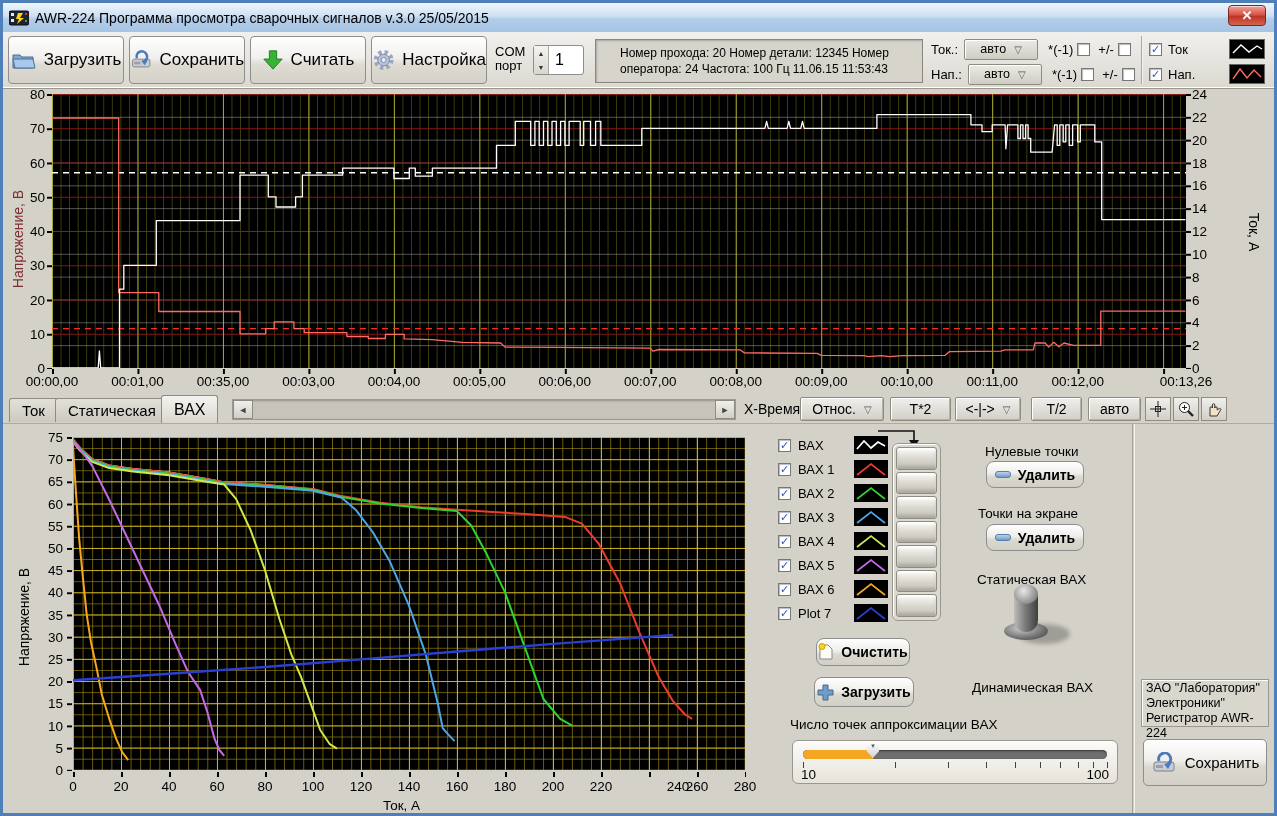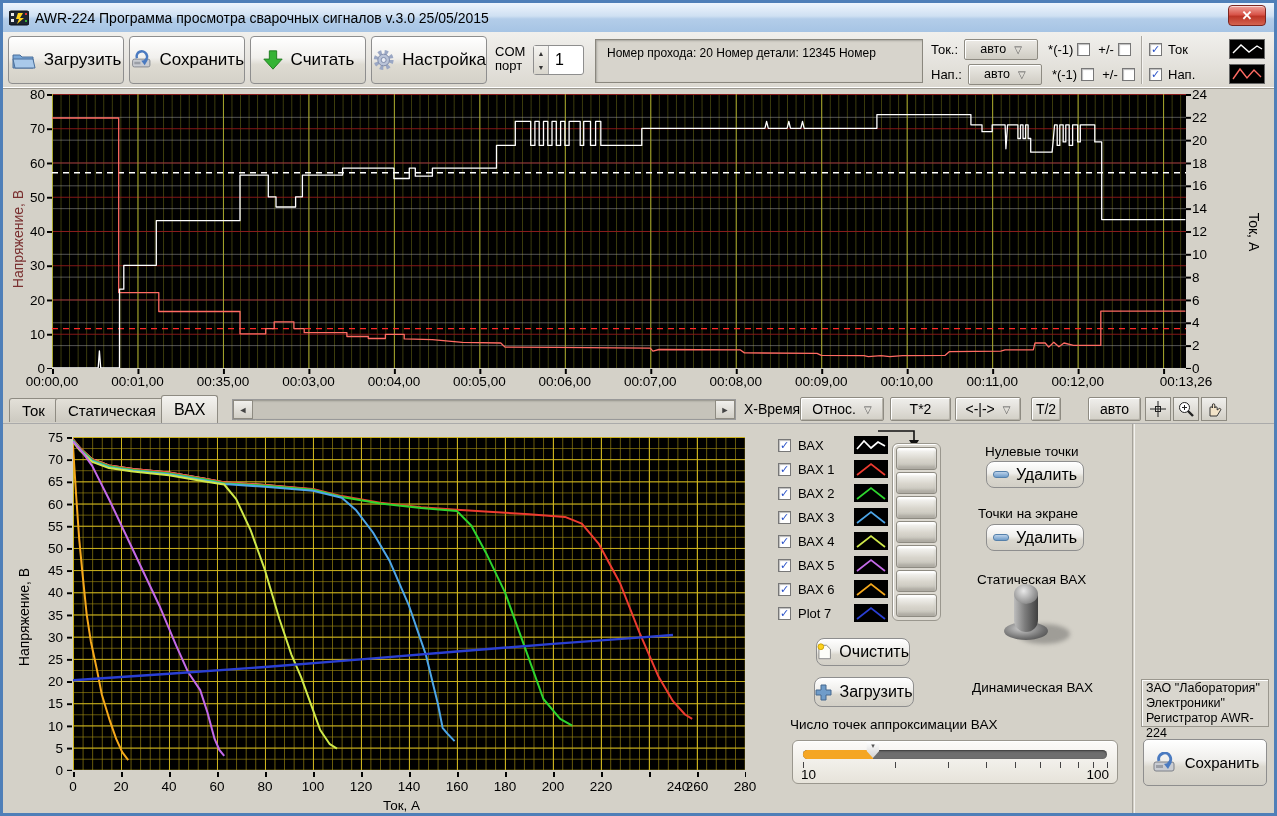--- a/index.html
+++ b/index.html
@@ -21,21 +21,21 @@
   .bigbtn{position:absolute;top:4px;height:48px;width:116px;border:1px solid #8e8e8e;border-radius:4px;
     background:linear-gradient(#ffffff,#f1f0ed 45%,#dedbd2 60%,#d4d1c8);display:flex;align-items:center;
     justify-content:center;gap:7px;font-size:17px;box-shadow:inset 0 1px 0 #fff;}
   .lbl2{font-size:13px;line-height:14px;}
   .spinner{position:absolute;left:530px;top:13px;display:flex;border:1px solid #8e8e8e;border-radius:3px;background:#fff;height:30px;}
   .spinArr{width:15px;display:flex;flex-direction:column;border-right:1px solid #aaa;background:linear-gradient(#f5f4f1,#d9d6cd);}
   .spinArr span{flex:1;font-size:7px;display:flex;align-items:center;justify-content:center;color:#333;}
   .spinVal{width:34px;display:flex;align-items:center;padding-left:6px;font-size:16px;}
   .infopanel{position:absolute;left:592px;top:7px;width:328px;height:44px;border:1px solid #8a877e;
     background:#d7d4cc;box-shadow:inset 1px 1px 2px rgba(0,0,0,.22);font-size:12px;line-height:16px;
-    padding:5px 11px;white-space:nowrap;overflow:hidden;}
+    padding:5px 24px;white-space:nowrap;overflow:hidden;}
   .scalerow{position:absolute;left:928px;width:212px;height:22px;display:flex;align-items:center;font-size:13px;}
   .ddown{width:74px;height:21px;margin-left:6px;border:1px solid #8e8b82;border-radius:2px;
     background:linear-gradient(#eceae5,#cfccc3);display:flex;align-items:center;justify-content:center;gap:8px;
     font-size:12.5px;box-shadow:inset 1px 1px 0 #fff;}
   .ddglyph{font-size:10px;color:#555;}
   .minicb{width:13px;height:13px;border:1px solid #777;background:#fff;box-shadow:inset 1px 1px 1px #bbb;
     display:inline-flex;align-items:center;justify-content:center;font-size:11px;color:#2a52c8;line-height:10px;}
   .sigrow{position:absolute;left:1146px;width:120px;height:22px;display:flex;align-items:center;gap:6px;font-size:13px;}
   .sigswatch{width:36px;height:20px;background:#000;border:1px solid #666;margin-left:auto;margin-right:4px;}
   .vsep{position:absolute;left:1138px;top:4px;width:2px;height:48px;border-left:1px solid #aaa7a0;border-right:1px solid #f4f3f0;}
@@ -101,21 +101,21 @@
       display:inline-flex;align-items:center;justify-content:center;font-size:11px;color:#2a52c8;flex:0 0 auto;}
   .llabel{font-size:13px;flex:1;}
   .lswatch{width:34px;height:18px;background:#000;display:inline-block;flex:0 0 auto;}
   .btncol{position:absolute;left:122px;top:19px;width:49px;height:178px;border:1px solid #9a978e;border-radius:6px;
       background:#dcd9d1;box-shadow:inset 1px 1px 0 #fff;padding:3px;display:flex;flex-direction:column;gap:2px;}
   .colbtn{flex:1;border:1px solid #8e8b82;border-radius:3px;
       background:linear-gradient(#fbfbf9,#d8d5cc 55%,#c4c1b8);box-shadow:inset 0 2px 2px #fff, inset 0 -3px 3px #aeaba2;}
   .rp-label{position:absolute;font-size:13.5px;white-space:nowrap;}
   .rpbtn{position:absolute;border:1px solid #8e8e8e;border-radius:8px;
       background:linear-gradient(#ffffff,#efeeeb 45%,#dbd8cf 60%,#d2cfc6);display:flex;align-items:center;
-      justify-content:center;gap:7px;font-size:16px;box-shadow:inset 0 1px 0 #fff;}
+      justify-content:center;gap:7px;font-size:14px;box-shadow:inset 0 1px 0 #fff;font-weight:bold;}
   .dashicon{width:16px;height:7px;border-radius:3px;background:linear-gradient(#bcd2ea,#6f9cc9);border:1px solid #5580aa;}
   .toggle{position:absolute;left:222px;top:160px;width:80px;height:66px;}
   .tg-shadow{position:absolute;left:26px;top:40px;width:52px;height:20px;border-radius:50%;background:rgba(60,60,60,.35);filter:blur(2px);}
   .tg-base{position:absolute;left:12px;top:38px;width:44px;height:18px;border-radius:50%;
       background:radial-gradient(ellipse at 40% 35%, #cfcfcf, #6f6f6f 60%, #3c3c3c);}
   .tg-stem{position:absolute;left:22px;top:2px;width:24px;height:46px;border-radius:12px;
       background:linear-gradient(90deg,#bdbdbd,#7d7d7d 45%,#3f3f3f);}
   .tg-cap{position:absolute;left:22px;top:0px;width:24px;height:20px;border-radius:50%;
       background:radial-gradient(circle at 40% 35%, #e8e8e8, #8a8a8a 70%, #555);}
   .sliderbox{position:absolute;left:22px;top:316px;width:326px;height:44px;border:1px solid #9a978e;border-radius:6px;
@@ -196,20 +196,21 @@
     </div>
     <div class="spinner">
       <div class="spinArr">
         <span>▲</span>
         <span>▼</span>
       </div>
       <div class="spinVal">1</div>
     </div>
     <div class="infopanel">
       <div>Номер прохода: 20  Номер детали: 12345  Номер</div>
+      <div>оператора: 24  Частота: 100 Гц  11.06.15 11:53:43</div>
     </div>
 
     <div class="scalerow" style="top:6px;">
       <span>Ток.:</span>
       <div class="ddown">
         <span>авто</span>
         <span class="ddglyph">▽</span>
       </div>
       <span style="margin-left:10px;">*(-1)</span>
       <span class="minicb" style="margin-left:4px;"></span>
@@ -327,21 +328,21 @@
       <span>Относ.</span>
         <span class="ddglyph">▽</span>
     </div>
     <div class="tbbtn" style="left:887px;width:61px;">
         <span>T*2</span>
       </div>
     <div class="tbbtn" style="left:952px;width:66px;">
       <span>&lt;-|-&gt;</span>
         <span class="ddglyph">▽</span>
     </div>
-    <div class="tbbtn" style="left:1028px;width:30px;">
+    <div class="tbbtn" style="left:1028px;width:51px;">
         <span>T/2</span>
       </div>
     <div class="tbbtn" style="left:1085px;width:53px;">
         <span>авто</span>
       </div>
     <div class="palicon" style="left:1142px;">
       <svg width="18" height="18" viewBox="0 0 18 18">
         <line x1="9" y1="1" x2="9" y2="17" stroke="#222"></line>
           <line x1="1" y1="9" x2="17" y2="9" stroke="#222"></line>
         <rect x="6.5" y="6.5" width="5" height="5" fill="none" stroke="#222"></rect>

